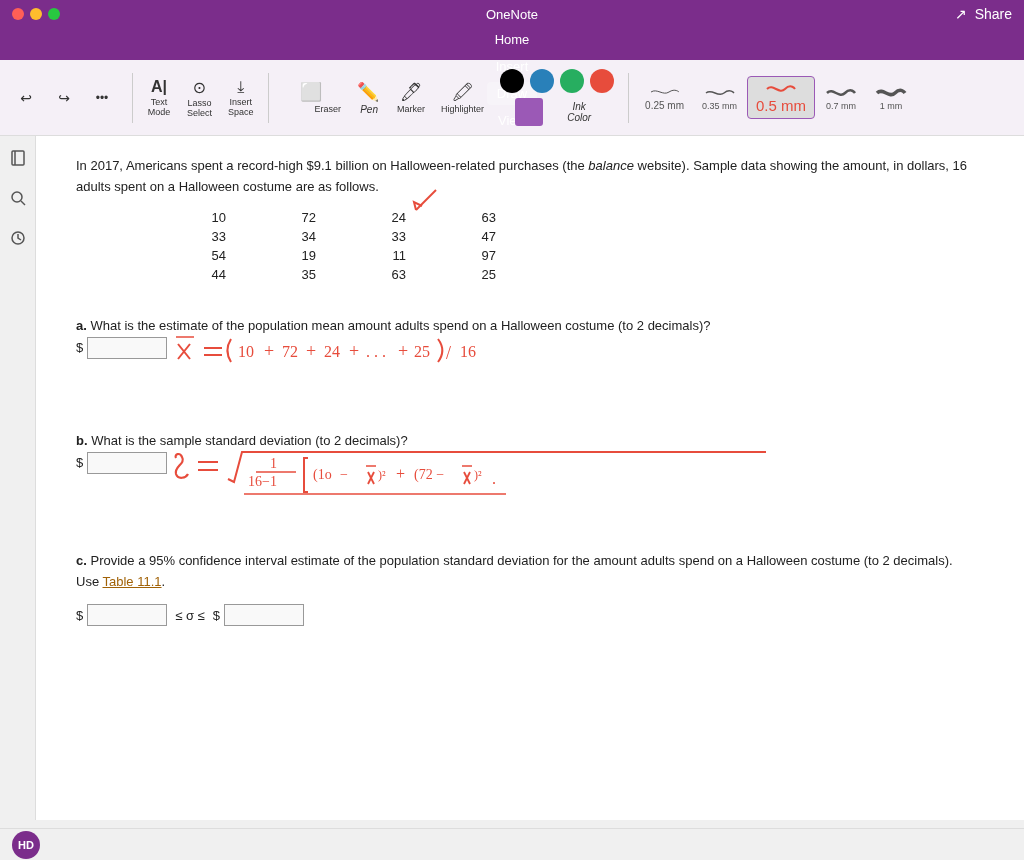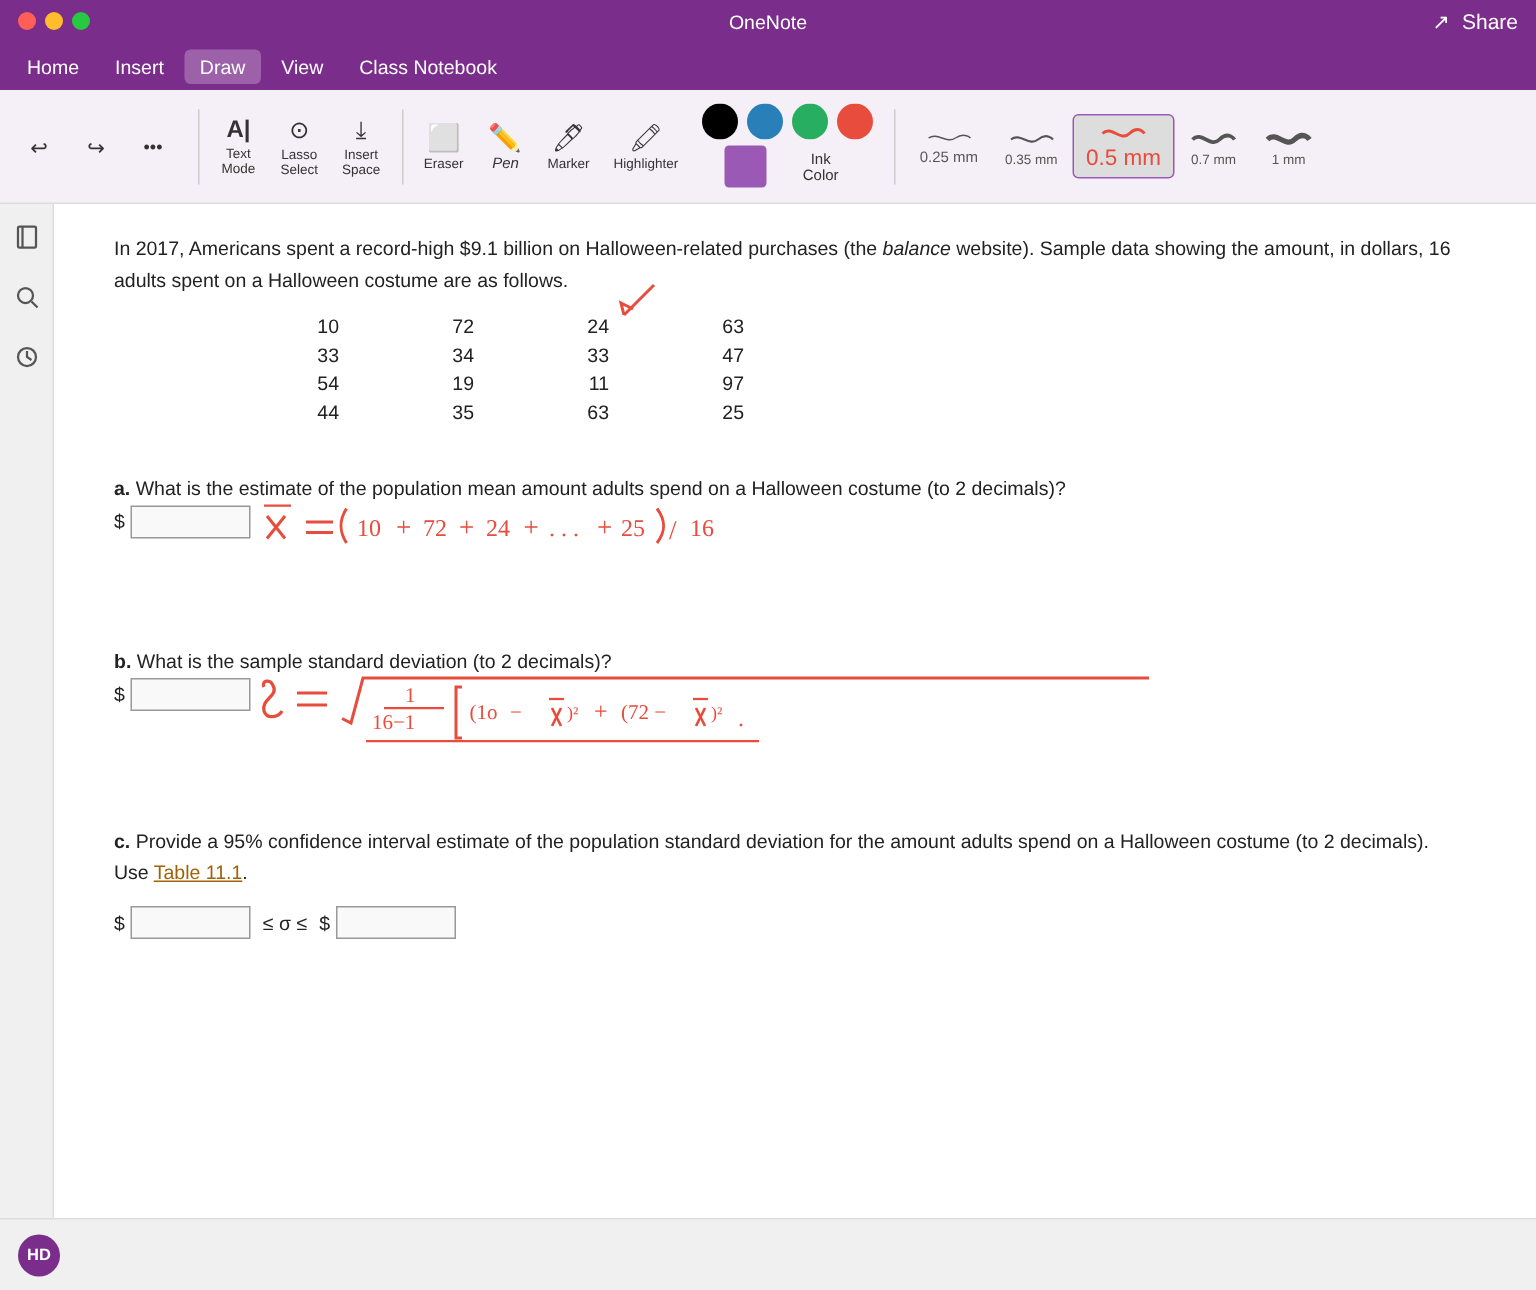--- a/index.html
+++ b/index.html
@@ -48,20 +48,21 @@
     }
 
     
     .menubar {
       height: 32px;
       background: #7b2d8b;
       display: flex;
       align-items: center;
       padding: 0 8px;
       gap: 4px;
+      flex-direction: column;
     }
     .menu-item {
       color: white;
       font-size: 13px;
       padding: 4px 10px;
       border-radius: 4px;
       cursor: pointer;
     }
     .menu-item.active { background: rgba(255,255,255,0.25); }
 
@@ -224,21 +225,21 @@
     .handwriting-container {
       position: relative;
     }
 
     
     .statusbar {
       position: absolute;
       bottom: 0;
       left: 0;
       right: 0;
-      height: 48px;
+      height: 32px;
       background: #f0f0f0;
       border-top: 1px solid #ddd;
       display: flex;
       align-items: center;
       padding: 0 12px;
     }
     .avatar {
       width: 28px;
       height: 28px;
       border-radius: 50%;
@@ -324,21 +325,21 @@
       <span class="tool-icon" style="font-size:16px;">⤓</span>
       <span style="font-size:9px;text-align:center;">Insert<br>Space</span>
     </div>
   </div>
 
   <div class="divider"></div>
 
   <div class="toolbar-group-row">
     <div class="tool-btn">
       <span class="tool-icon">⬜</span>
-      <span style="font-size:9px;">Eraser</span>
+      <span style="font-size:9px;margin-left:32px;">Eraser</span>
     </div>
     <div class="tool-btn">
       <span class="tool-icon">✏️</span>
       <span style="font-size:10px;font-style:italic;">Pen</span>
     </div>
     <div class="tool-btn">
       <span class="tool-icon">🖊</span>
       <span style="font-size:9px;">Marker</span>
     </div>
     <div class="tool-btn">
@@ -347,21 +348,21 @@
     </div>
   </div>
 
   <div style="display:flex;flex-direction:column;align-items:center;gap:4px;margin: 0 6px;">
     <div style="display:flex;gap:6px;align-items:center;">
       <div class="color-swatch" style="background:#000000;"></div>
       <div class="color-swatch" style="background:#2980b9;"></div>
       <div class="color-swatch" style="background:#27ae60;"></div>
       <div class="color-swatch" style="background:#e74c3c;"></div>
     </div>
-    <div style="display:flex;gap:16px;">
+    <div style="display:flex;gap:16px;align-items:center;font-style:italic;">
       <div class="color-swatch-square" style="background:#9b59b6;"></div>
       <div class="tool-btn" style="min-width:40px;">
         <span style="font-size:10px;text-align:center;">Ink<br>Color</span>
       </div>
     </div>
   </div>
 
   <div class="divider"></div>
 
   <div style="display:flex;align-items:center;gap:2px;">

